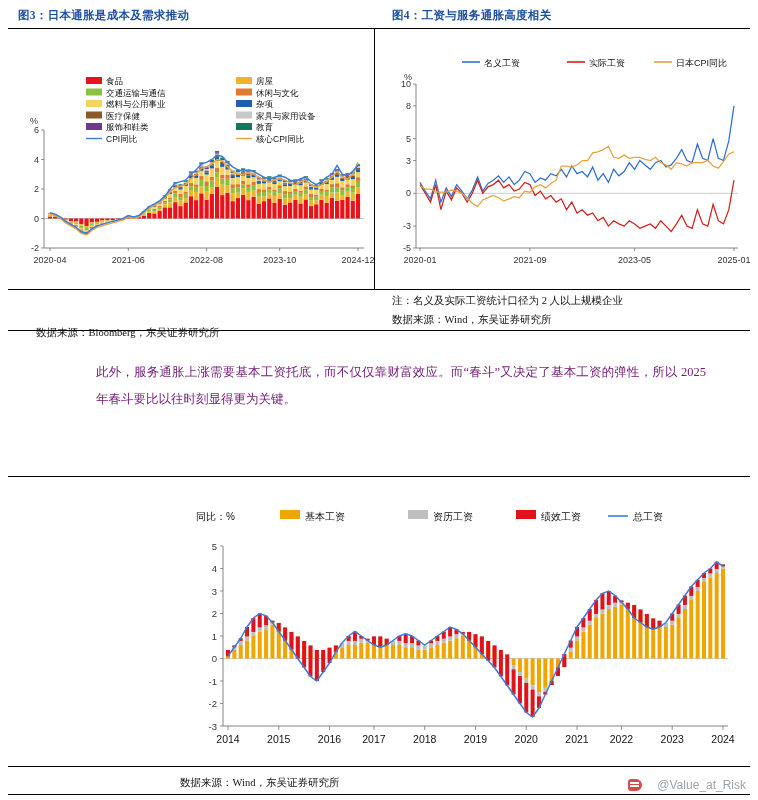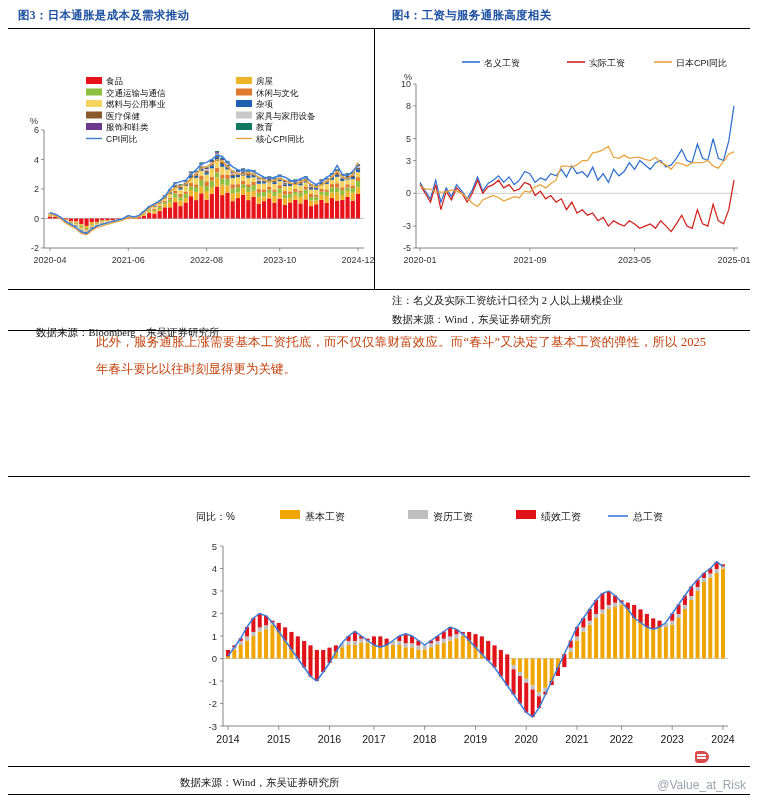--- a/index.html
+++ b/index.html
@@ -26,32 +26,32 @@
   .src{
     position:absolute;font-size:10.5px;color:#111;
     font-family:"Liberation Serif", serif;white-space:nowrap;
   }
 
   
   .chart{position:absolute;}
 
   
   .para{
-    position:absolute;left:96px;top:329px;width:610px;
-    font-size:12.5px;line-height:27px;color:#c2410c;
+    position:absolute;left:96px;top:359px;width:610px;
+    font-size:12.5px;line-height:27px;color:#701a75;
     text-align:justify;font-family:"Liberation Serif", serif;
   }
 
   
   .fig5-title{position:absolute;left:180px;top:455px;}
 
   .watermark{
     position:absolute;right:12px;bottom:8px;
     font-size:12px;color:#9aa3ad;font-family:"Liberation Sans",sans-serif;
-    display:flex;align-items:center;gap:15px;flex-direction:column;
+    display:flex;align-items:center;gap:15px;
   }
   .wm-logo{
     display:inline-block;width:14px;height:12px;background:#d94b4b;
     border-radius:3px 6px 6px 3px;position:relative;
   }
   .wm-logo:after{
     content:"";position:absolute;left:2px;top:3px;width:9px;height:2px;background:#fff;
     box-shadow:0 3px 0 #fff;
   }
 </style>

